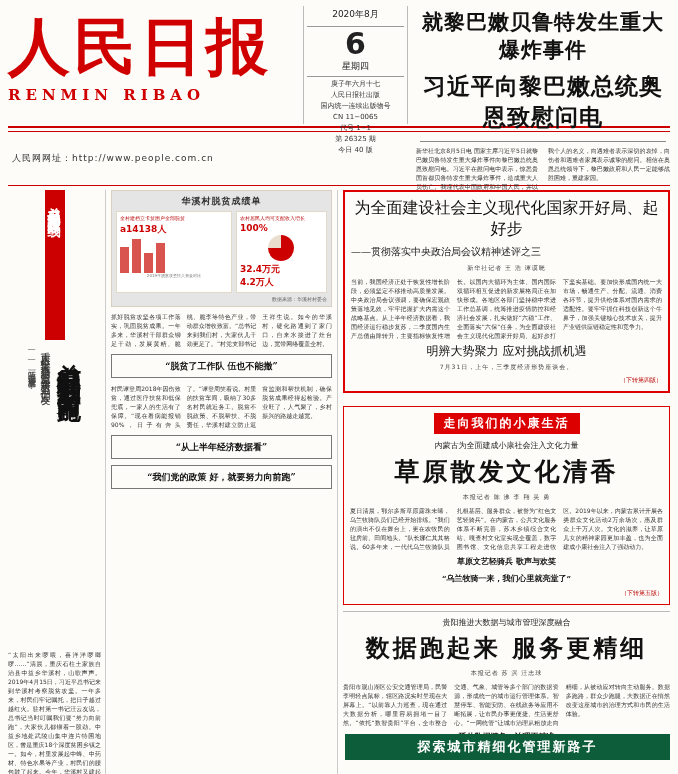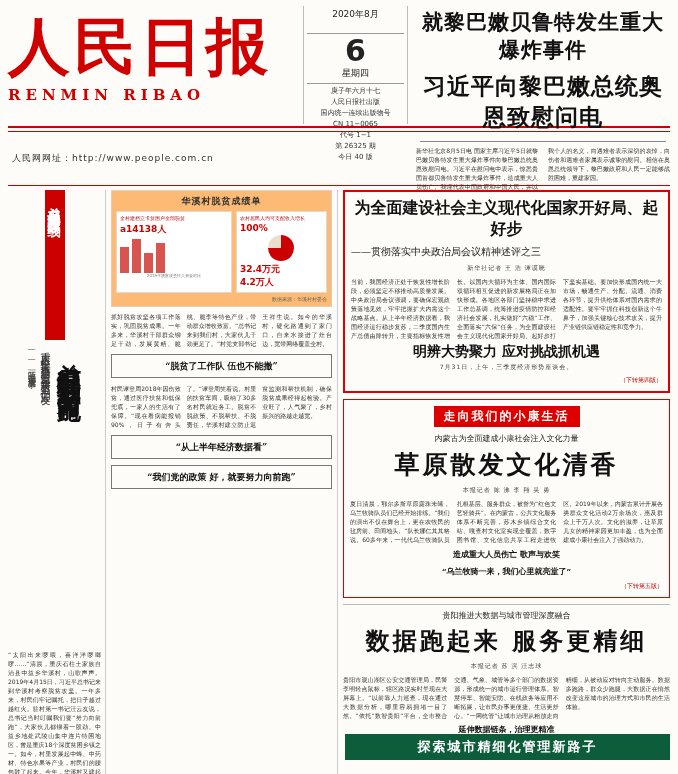--- a/index.html
+++ b/index.html
@@ -22,21 +22,21 @@
     margin-top:8px;
   }
   .logo-py{
     font-family:"DejaVu Serif","Liberation Serif",serif;
     color:#d00000;font-size:15px;letter-spacing:5px;margin-top:6px;font-weight:bold;
   }
   .mh-date{
     width:105px;border-left:1px solid #bbb;border-right:1px solid #bbb;
     text-align:center;font-size:8px;color:#222;padding:2px 3px;box-sizing:border-box;
   }
-  .mh-date .d-top{font-size:9px;border-bottom:1px solid #999;padding-bottom:12px;}
+  .mh-date .d-top{font-size:9px;border-bottom:1px solid #999;padding-bottom:5px;}
   .mh-date .d-num{font-size:30px;font-weight:bold;line-height:32px;margin-top:1px;}
   .mh-date .d-week{font-size:9px;margin-bottom:3px;}
   .mh-date .d-line{border-top:1px solid #999;margin:2px 0;}
   .mh-date .d-small{font-size:7px;line-height:11px;color:#333;}
   .mh-head{flex:1;padding-left:8px;}
   .hl-1{
     font-family:"DejaVu Serif","Liberation Serif",serif;
     font-weight:bold;font-size:21px;letter-spacing:1px;text-align:center;margin-top:2px;
   }
   .hl-2{
@@ -70,21 +70,21 @@
     writing-mode:vertical-rl;text-orientation:upright;
     font-family:"DejaVu Serif","Liberation Serif",serif;
   }
   .v-title{font-size:24px;font-weight:bold;letter-spacing:3px;line-height:30px;}
   .v-sub{font-size:10px;letter-spacing:2px;color:#333;}
   .v-small{font-size:8px;letter-spacing:1px;color:#444;}
   .left-body{font-size:6px;line-height:9px;color:#333;text-align:justify;margin-top:6px;}
   .left-photo{width:100%;height:70px;background:linear-gradient(160deg,#9aa7b4,#6d7a88);margin-top:6px;border:1px solid #bbb;}
 
   
-  .infog{border:1px solid #d8cfc0;background:#fdba74;padding:4px;box-sizing:border-box;}
+  .infog{border:1px solid #d8cfc0;background:#e5e5e5;padding:4px;box-sizing:border-box;}
   .infog-title{text-align:center;font-size:9px;font-weight:bold;letter-spacing:1px;margin-bottom:3px;color:#333;}
   .infog-row{display:flex;gap:4px;}
   .infog-cardA{width:56%;background:#fff;border:1px solid #e2d9c9;padding:3px;box-sizing:border-box;}
   .infog-cardB{width:44%;background:#fff;border:1px solid #e2d9c9;padding:3px;box-sizing:border-box;}
   .ic-h{font-size:5px;color:#b11;margin-bottom:2px;}
   .ic-v{font-size:9px;color:#c00;font-weight:bold;}
   .bar-chart{display:flex;align-items:flex-end;gap:3px;height:34px;margin-top:3px;}
   .bar{width:9px;background:#d9534f;}
   .bar-lbl{font-size:4px;color:#777;text-align:center;}
   .pie{width:26px;height:26px;border-radius:50%;
@@ -94,34 +94,34 @@
   .mid-sub{font-size:6px;line-height:9px;color:#333;text-align:justify;columns:3;column-gap:6px;margin-top:5px;}
   .quote-box{
     border:1px solid #777;padding:4px;margin:6px 0;text-align:center;
     font-family:"DejaVu Serif","Liberation Serif",serif;font-weight:bold;font-size:9px;line-height:14px;
   }
   .mid-body{font-size:6px;line-height:9px;color:#333;text-align:justify;columns:3;column-gap:6px;}
 
   
   .red-box{border:2px solid #d00;padding:6px;box-sizing:border-box;}
   .rb-title{
-    font-family:"DejaVu Serif","Liberation Serif",serif;font-weight:bold;
+    font-family:"DejaVu Serif","Liberation Serif",serif;font-weight:normal;
     font-size:16px;text-align:center;letter-spacing:0px;
   }
   .rb-sub{font-family:"DejaVu Serif","Liberation Serif",serif;font-size:10px;margin-top:5px;color:#222;}
   .byline{font-size:6px;text-align:center;color:#444;margin:5px 0 4px 0;letter-spacing:1px;}
   .rb-body{font-size:6px;line-height:9px;color:#333;text-align:justify;columns:3;column-gap:7px;}
   .rb-mini{
-    font-family:"DejaVu Serif","Liberation Serif",serif;font-weight:bold;
-    text-align:center;font-size:14px;line-height:14px;margin:4px 0;
+    font-family:"DejaVu Serif","Liberation Serif",serif;font-weight:normal;
+    text-align:center;font-size:12px;line-height:14px;margin:4px 0;
   }
   .cont-note{font-size:6px;text-align:right;color:#b00;margin-top:3px;}
 
   .banner-red{
-    border:1px solid #d00;margin-top:6px;padding:5px 6px 6px 6px;box-sizing:border-box;
+    border:1px solid #d00;margin-top:13px;padding:5px 6px 6px 6px;box-sizing:border-box;
   }
   .bx-flag{
     background:#d00;color:#fff;font-family:"DejaVu Serif","Liberation Serif",serif;font-weight:bold;
     font-size:12px;letter-spacing:2px;padding:2px 10px;display:inline-block;margin:0 auto;
   }
   .center{text-align:center;}
   .bx-lead{font-size:8px;text-align:center;margin-top:6px;color:#222;}
   .bx-title{
     font-family:"DejaVu Serif","Liberation Serif",serif;font-weight:bold;
     font-size:25px;text-align:center;letter-spacing:3px;margin:4px 0 2px 0;
@@ -241,21 +241,21 @@
         <div class="byline">7月31日，上午，三季度经济形势座谈会。</div>
         <div class="cont-note">（下转第四版）</div>
       </div>
 
       <div class="banner-red">
         <div class="center"><span class="bx-flag">走向我们的小康生活</span></div>
         <div class="bx-lead">内蒙古为全面建成小康社会注入文化力量</div>
         <div class="bx-title">草原散发文化清香</div>
         <div class="byline">本报记者  陈 沸  李 翔  吴 勇</div>
         <div class="bx-body">夏日清晨，鄂尔多斯草原露珠未晞，乌兰牧骑队员们已经开始排练。“我们的演出不仅在舞台上，更在农牧民的毡房前、田间地头。”队长娜仁其其格说。60多年来，一代代乌兰牧骑队员扎根基层、服务群众，被誉为“红色文艺轻骑兵”。在内蒙古，公共文化服务体系不断完善，苏木乡镇综合文化站、嘎查村文化室实现全覆盖，数字图书馆、文化信息共享工程走进牧区。2019年以来，内蒙古累计开展各类群众文化活动2万余场次，惠及群众上千万人次。文化的滋养，让草原儿女的精神家园更加丰盈，也为全面建成小康社会注入了强劲动力。</div>
-        <div class="sub-hd">造成重大人员伤亡 歌声与欢笑</div>
+        <div class="sub-hd">草原文艺轻骑兵 歌声与欢笑</div>
         <div class="sub-hd">“乌兰牧骑一来，我们心里就亮堂了”</div>
         <div class="cont-note">（下转第五版）</div>
       </div>
 
       <div class="sec3">
         <div class="s3-lead">贵阳推进大数据与城市管理深度融合</div>
         <div class="s3-title">数据跑起来  服务更精细</div>
         <div class="byline">本报记者  苏 滨  汪志球</div>
         <div class="s3-body">贵阳市观山湖区公安交通管理局，民警李明轻点鼠标，辖区路况实时呈现在大屏幕上。“以前靠人力巡查，现在通过大数据分析，哪里容易拥堵一目了然。”依托“数智贵阳”平台，全市整合交通、气象、城管等多个部门的数据资源，形成统一的城市运行管理体系。智慧停车、智能安防、在线政务等应用不断拓展，让市民办事更便捷、生活更舒心。“一网统管”让城市治理从粗放走向精细，从被动应对转向主动服务。数据多跑路，群众少跑腿，大数据正在悄然改变这座城市的治理方式和市民的生活体验。</div>
         <div class="s3-hd">延伸数据链条，治理更精准</div>

